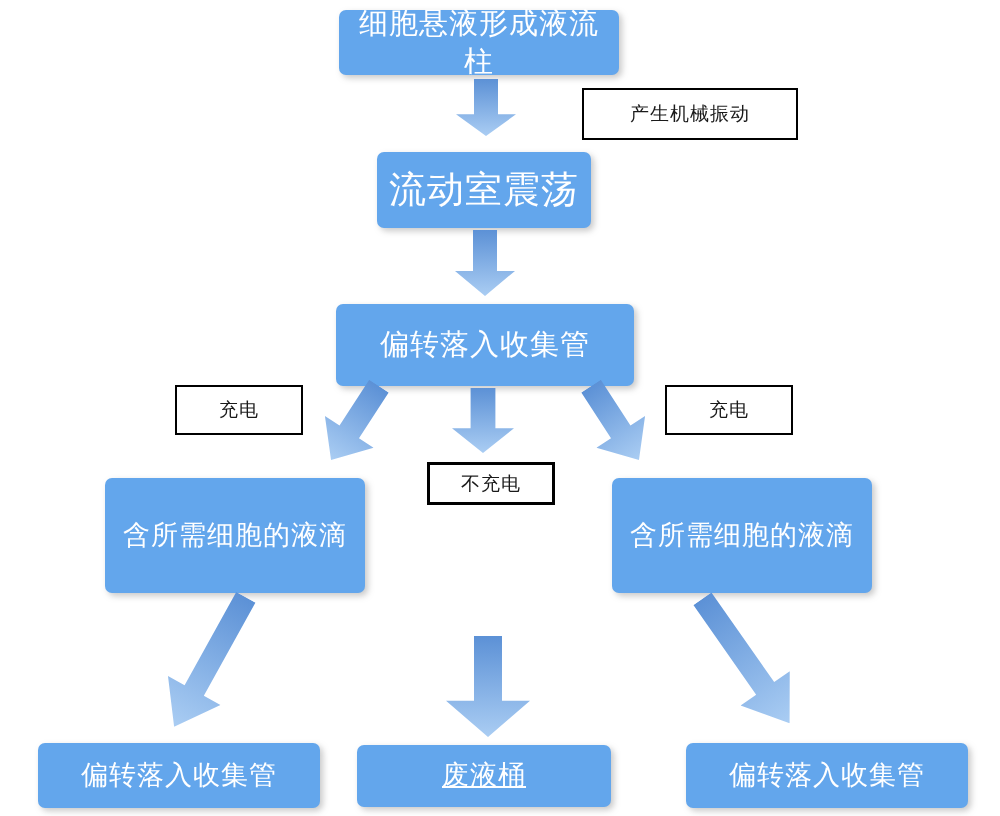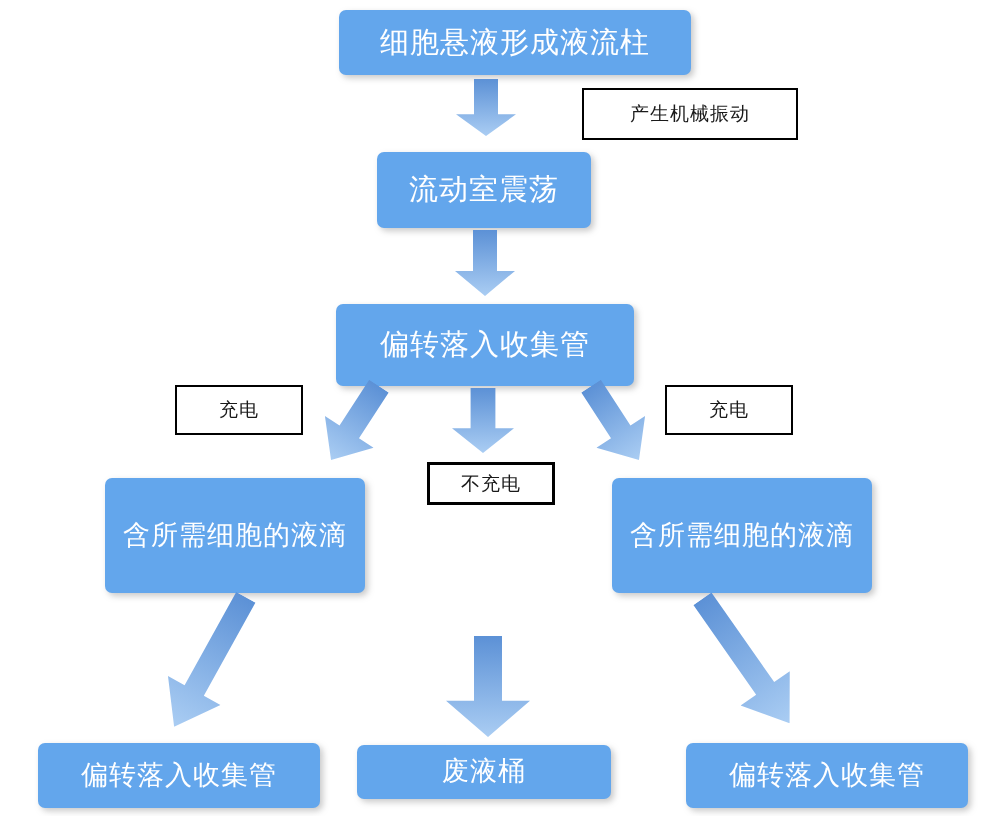--- a/index.html
+++ b/index.html
@@ -25,28 +25,28 @@
     justify-content: center;
     text-align: center;
     border-radius: 7px;
     box-shadow: 3px 3px 6px rgba(120,120,120,0.40);
     font-size: 28px;
     letter-spacing: 1px;
     line-height: 1.3;
     box-sizing: border-box;
     padding: 4px 10px;
   }
-  .node-top        { left: 339px; top:  10px; width: 352px; height: 65px; font-size: 29px; }
-  .node-chamber    { left: 377px; top: 152px; width: 214px; height: 76px; font-size: 29px; }
+  .node-top        { left: 339px; top:  10px; width: 280px; height: 65px; font-size: 29px; }
+  .node-chamber    { left: 377px; top: 152px; width: 214px; height: 76px; font-size: 37px; }
   .node-breaks     { left: 336px; top: 304px; width: 298px; height: 82px; font-size: 29px; }
   .node-desired-l  { left: 105px; top: 478px; width: 260px; height: 115px; font-size: 27px; }
   .node-blank-c    { left: 403px; top: 520px; width: 160px; height: 115px; font-size: 27px; padding: 4px 14px; }
   .node-desired-r  { left: 612px; top: 478px; width: 260px; height: 115px; font-size: 27px; }
   .node-collect-l  { left:  38px; top: 743px; width: 282px; height: 65px; font-size: 27px; }
-  .node-waste      { left: 357px; top: 745px; width: 254px; height: 54px; font-size: 27px; }
+  .node-waste      { left: 357px; top: 745px; width: 254px; height: 62px; font-size: 27px; text-decoration: underline; }
   .node-collect-r  { left: 686px; top: 743px; width: 282px; height: 65px; font-size: 27px; }
 
   
   .note {
     position: absolute;
     background: #ffffff;
     border: 2px solid var(--annotation-border, #000000);
     color: var(--annotation-text, #1a1a1a);
     display: flex;
     align-items: center;

